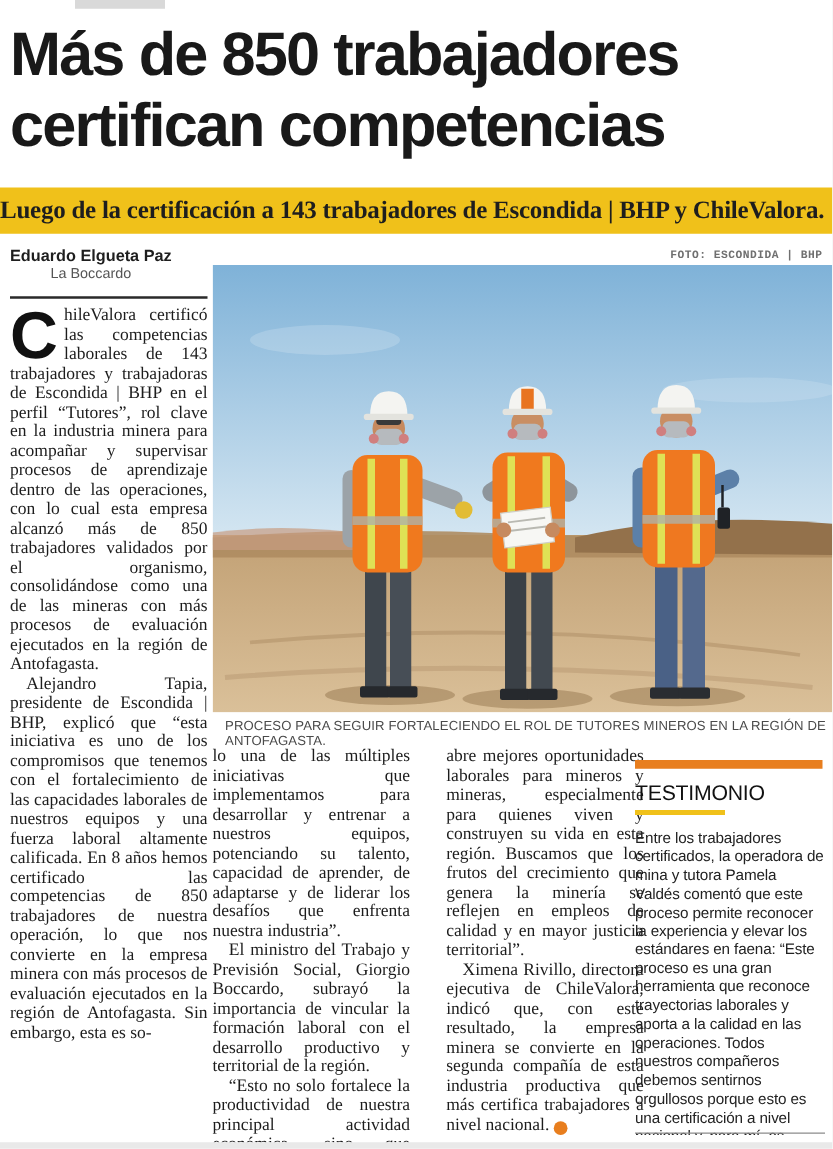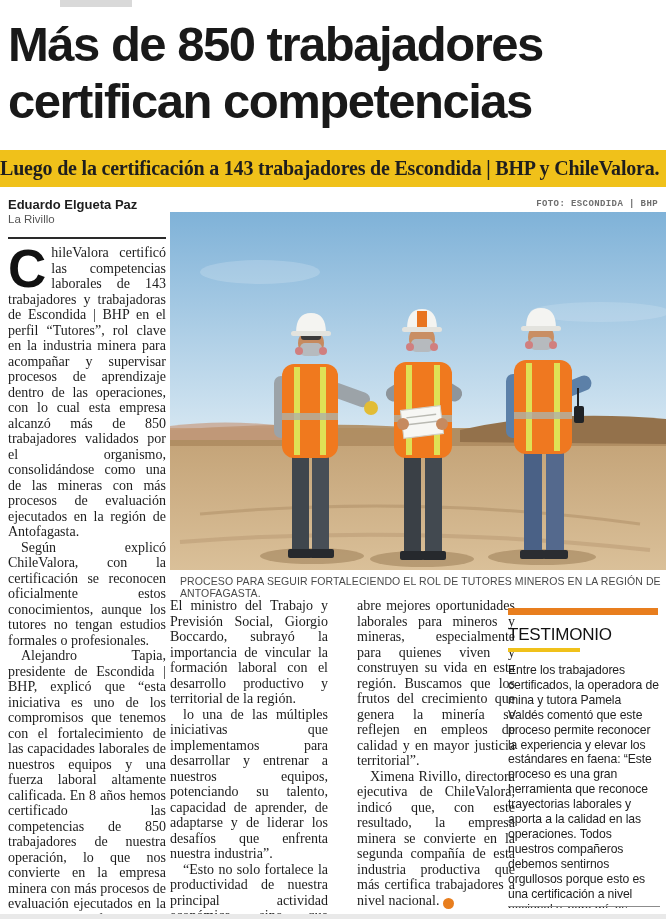--- a/index.html
+++ b/index.html
@@ -10,21 +10,21 @@
 
   .headline { position:absolute; left:8px; top:16px; width:656px;
     font-family:"Liberation Sans", sans-serif; font-weight:bold;
     font-size:49px; line-height:57px; letter-spacing:-1.5px; color:#191919; }
 
   .subtitle-band { position:absolute; left:0; top:150px; width:666px; height:37px;
     background:#F0C11A; display:flex; align-items:center; }
   .subtitle { font-family:"Liberation Serif", serif; font-weight:bold; font-size:20px;
     color:#1e1e1e; padding-left:0; letter-spacing:-0.2px; }
 
-  .byline { position:absolute; left:8px; top:197px; font-family:"Liberation Sans", sans-serif; }
+  .byline { position:absolute; left:8px; top:197px; font-family:"Liberation Sans", sans-serif;text-align:center; }
   .byline-author { font-weight:bold; font-size:13px; color:#1e1e1e; }
   .byline-source { font-size:11.5px; color:#555; margin-top:1px; }
 
   .photo-credit { position:absolute; right:8px; top:199px;
     font-family:Liberation Mono, monospace; font-size:9px; font-weight:bold;
     color:#6f6f6f; letter-spacing:0.4px; }
 
   .photo { position:absolute; left:170px; top:212px; width:496px; height:358px; overflow:hidden; }
   .photo svg { display:block; }
 
@@ -66,21 +66,21 @@
   <div class="artifact"></div>
 
   <h1 class="headline">Más de 850 trabajadores certifican competencias</h1>
 
   <div class="subtitle-band">
     <div class="subtitle">Luego de la certificación a 143 trabajadores de Escondida | BHP y ChileValora.</div>
   </div>
 
   <div class="byline">
     <div class="byline-author">Eduardo Elgueta Paz</div>
-    <div class="byline-source">La Rivillo</div>
+    <div class="byline-source">La Boccardo</div>
   </div>
 
   <div class="photo-credit">FOTO: ESCONDIDA | BHP</div>
 
   <div class="photo">
     <svg width="496" height="358" viewBox="0 0 496 358" xmlns="http://www.w3.org/2000/svg">
       <defs>
         <linearGradient id="sky" x1="0" y1="0" x2="0" y2="1">
           <stop offset="0" stop-color="#7FB2D8"></stop>
           <stop offset="1" stop-color="#D6E7F2"></stop>
@@ -182,27 +182,26 @@
         <path d="M356,116 q0,-20 15,-20 q15,0 15,20 z" fill="#F4F4F1"></path>
         <rect x="351" y="114" width="40" height="5" rx="2.5" fill="#E3E3DE"></rect>
       </g>
     </svg>
   </div>
 
   <div class="caption">PROCESO PARA SEGUIR FORTALECIENDO EL ROL DE TUTORES MINEROS EN LA REGIÓN DE ANTOFAGASTA.</div>
 
   <div class="col col1">
     <p><span class="dropcap">C</span><span>hileValora certificó las competencias laborales de 143 trabajadores y trabajadoras de Escondida | BHP en el perfil “Tutores”, rol clave en la industria minera para acompañar y supervisar procesos de aprendizaje dentro de las operaciones, con lo cual esta empresa alcanzó más de 850 trabajadores validados por el organismo, consolidándose como una de las mineras con más procesos de evaluación ejecutados en la región de Antofagasta.</span></p>
-    <p><span>Según explicó ChileValora, con la certificación se reconocen oficialmente estos conocimientos, aunque los tutores no tengan estudios formales o profesionales.</span></p>
     <p><span>Alejandro Tapia, presidente de Escondida | BHP, explicó que “esta iniciativa es uno de los compromisos que tenemos con el fortalecimiento de las capacidades laborales de nuestros equipos y una fuerza laboral altamente calificada. En 8 años hemos certificado las competencias de 850 trabajadores de nuestra operación, lo que nos convierte en la empresa minera con más procesos de evaluación ejecutados en la región de Antofagasta. Sin embargo, esta es so-</span></p>
   </div>
 
   <div class="col col2">
+    <p><span>lo una de las múltiples iniciativas que implementamos para desarrollar y entrenar a nuestros equipos, potenciando su talento, capacidad de aprender, de adaptarse y de liderar los desafíos que enfrenta nuestra industria”.</span></p>
     <p><span>El ministro del Trabajo y Previsión Social, Giorgio Boccardo, subrayó la importancia de vincular la formación laboral con el desarrollo productivo y territorial de la región.</span></p>
-    <p><span>lo una de las múltiples iniciativas que implementamos para desarrollar y entrenar a nuestros equipos, potenciando su talento, capacidad de aprender, de adaptarse y de liderar los desafíos que enfrenta nuestra industria”.</span></p>
     <p><span>“Esto no solo fortalece la productividad de nuestra principal actividad económica, sino que también</span></p>
   </div>
 
   <div class="col col3">
     <p><span>abre mejores oportunidades laborales para mineros y mineras, especialmente para quienes viven y construyen su vida en esta región. Buscamos que los frutos del crecimiento que genera la minería se reflejen en empleos de calidad y en mayor justicia territorial”.</span></p>
     <p><span>Ximena Rivillo, directora ejecutiva de ChileValora, indicó que, con este resultado, la empresa minera se convierte en la segunda compañía de esta industria productiva que más certifica trabajadores a nivel nacional.</span> <span class="endmark">✱</span></p>
   </div>
 
   <div class="testimonio">
     <div class="testimonio-bar"></div>

